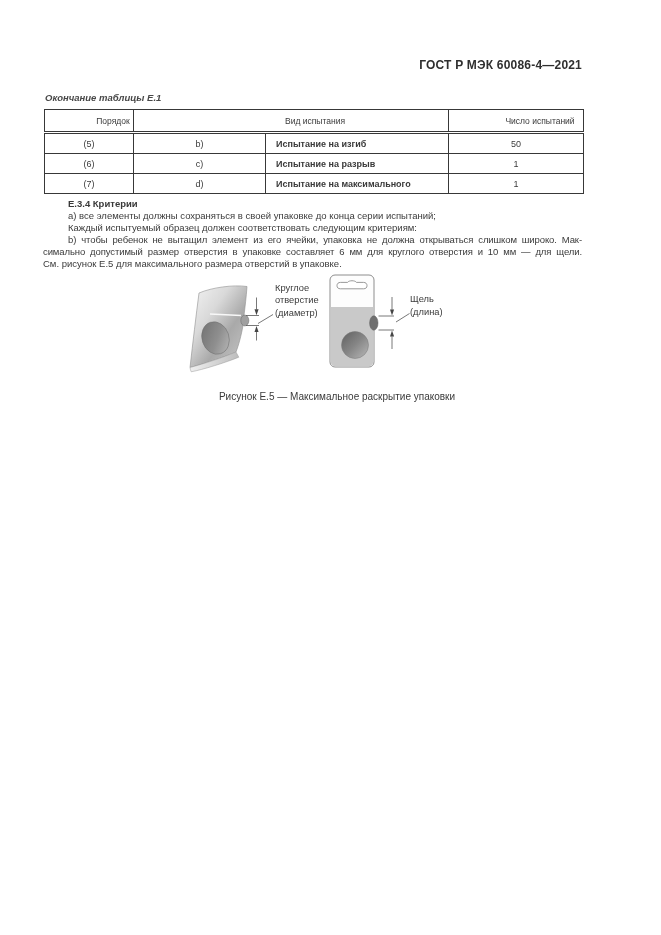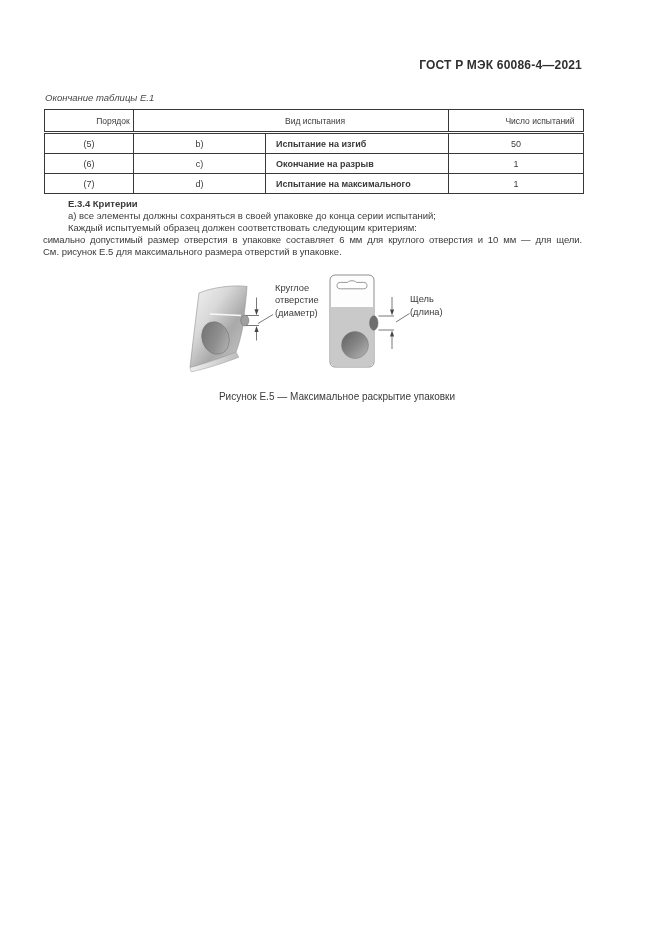--- a/index.html
+++ b/index.html
@@ -7,21 +7,21 @@
     position:relative;width:661px;height:935px;background:#ffffff;
     font-family:"Liberation Sans","DejaVu Sans",sans-serif;color:#3a3a3a;overflow:hidden;
   }
   
   .doc-header{
     position:absolute;top:58px;left:43px;width:539px;text-align:right;
     font-size:12px;font-weight:bold;color:#2f2f2f;letter-spacing:.2px;
   }
   
   .tbl-caption{
-    position:absolute;top:92px;left:45px;font-size:9.5px;font-style:italic;color:#474747;white-space:nowrap;
+    position:absolute;top:92px;left:45px;font-size:9.5px;font-style:italic;color:#474747;white-space:nowrap;font-weight:bold;
   }
   
   .test-table{
     position:absolute;top:109px;left:44px;width:539px;
     border-collapse:collapse;table-layout:fixed;
     border:1.5px solid #383838;
   }
   .test-table th,.test-table td{
     border:1px solid #383838;padding:0;vertical-align:middle;
     font-weight:normal;color:#3a3a3a;white-space:nowrap;overflow:hidden;
@@ -75,36 +75,37 @@
     <tbody>
       <tr>
         <td>(5)</td>
         <td>b)</td>
         <td class="desc">Испытание на изгиб</td>
         <td>50</td>
       </tr>
       <tr>
         <td>(6)</td>
         <td>c)</td>
-        <td class="desc">Окончание на разрыв</td>
+        <td class="desc">Испытание на разрыв</td>
         <td>1</td>
       </tr>
       <tr>
         <td>(7)</td>
         <td>d)</td>
         <td class="desc">Испытание на максимального</td>
         <td>1</td>
       </tr>
     </tbody>
   </table>
 
   <div class="criteria">
     <div class="ln ind bold nw">Е.3.4 Критерии</div>
     <div class="ln ind nw">а) все элементы должны сохраняться в своей упаковке до конца серии испытаний;</div>
     <div class="ln ind nw">Каждый испытуемый образец должен соответствовать следующим критериям:</div>
+    <div class="ln ind jl">b) чтобы ребенок не вытащил элемент из его ячейки, упаковка не должна открываться слишком широко. Мак-</div>
     <div class="ln jl">симально допустимый размер отверстия в упаковке составляет 6 мм для круглого отверстия и 10 мм — для щели.</div>
     <div class="ln nw">См. рисунок Е.5 для максимального размера отверстий в упаковке.</div>
   </div>
 
   <div class="figure-wrap">
     <svg width="300" height="105" viewBox="0 0 300 105">
       <defs>
         <linearGradient id="sheetGrad" x1="0" y1="0" x2="1" y2="1">
           <stop offset="0" stop-color="#f4f4f4"></stop>
             <stop offset="0.35" stop-color="#d9d9d9"></stop>

